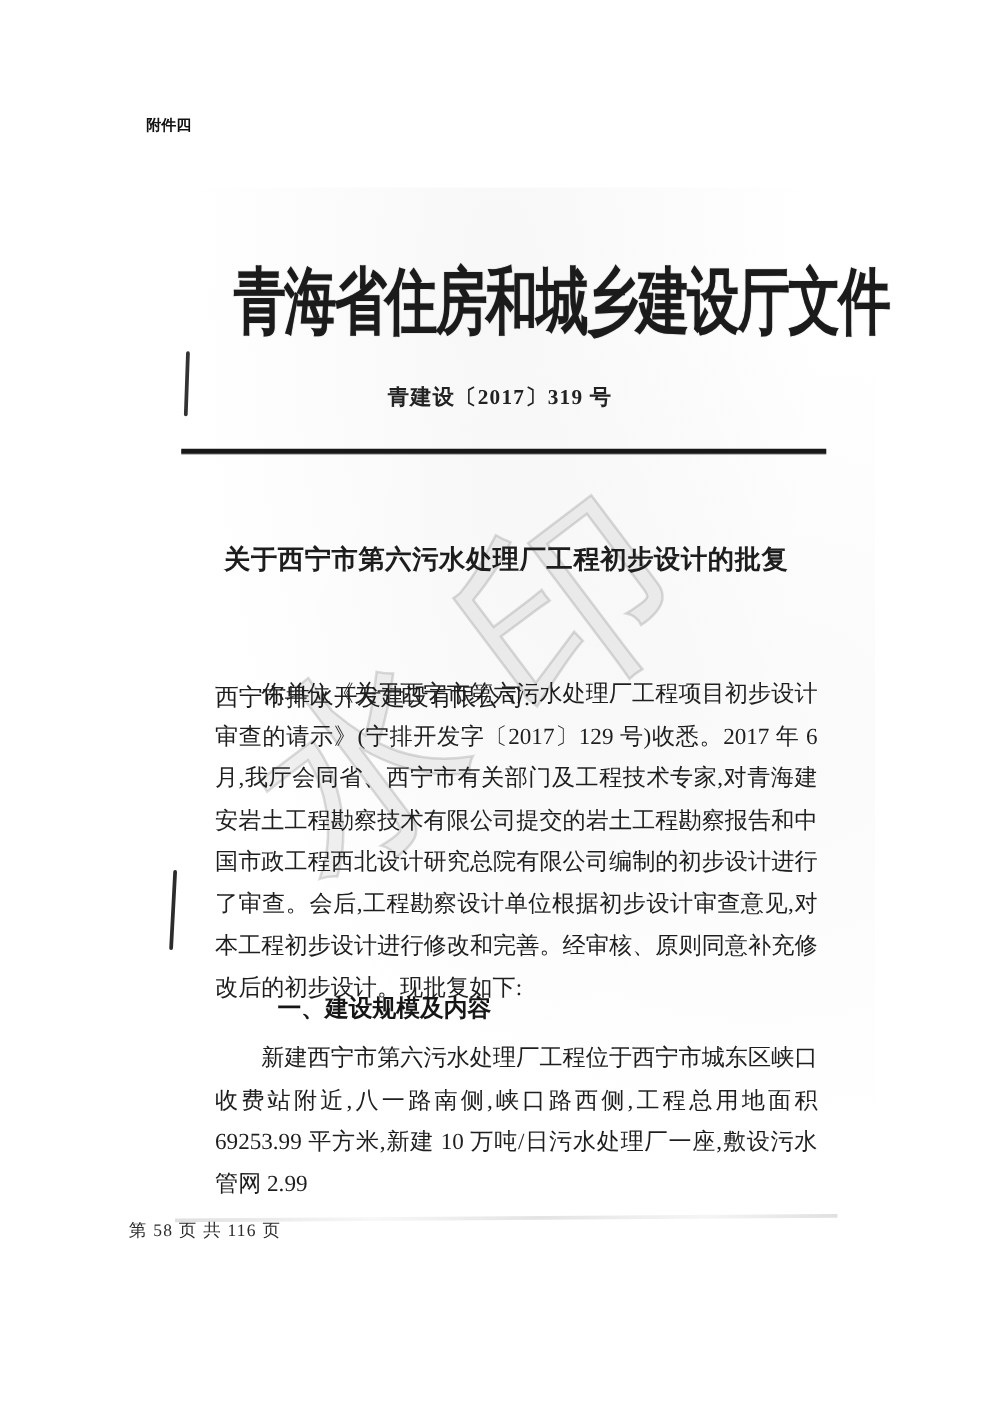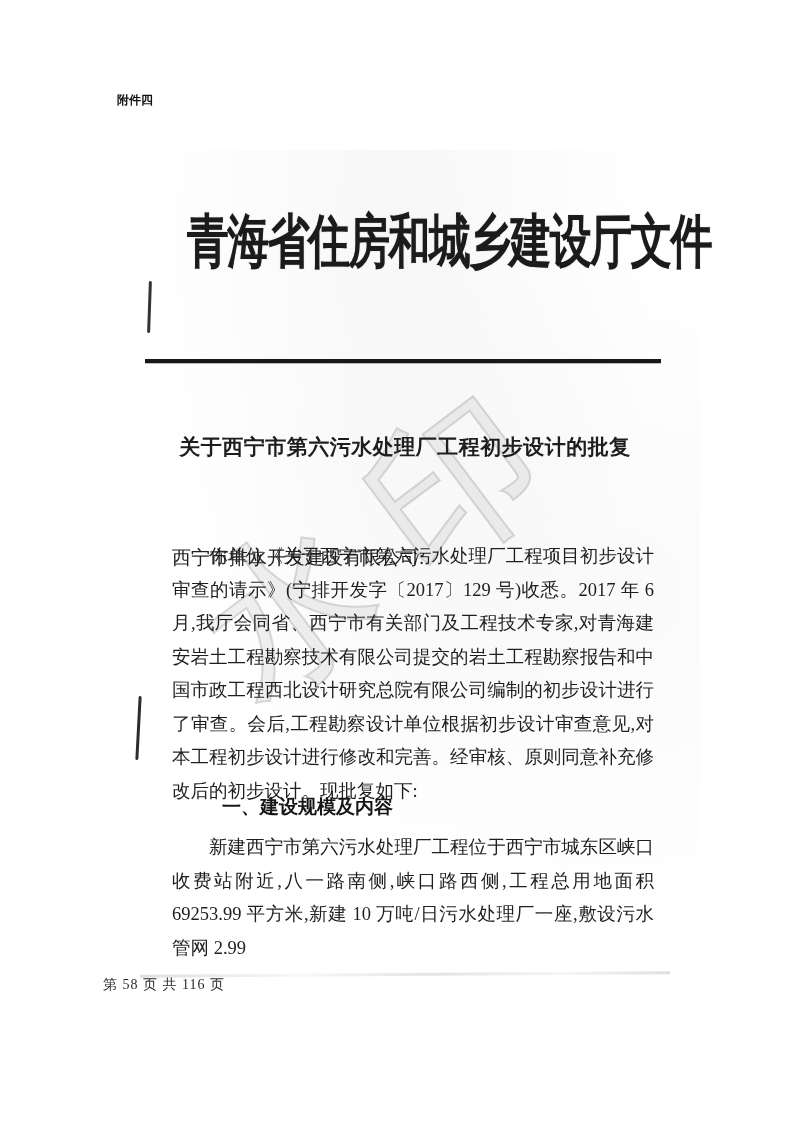--- a/index.html
+++ b/index.html
@@ -173,20 +173,21 @@
 
 <div class="canvas">
   <div class="scan-tint"></div>
 
   <div class="watermark">水印</div>
 
   <div class="attachment">附件四</div>
 
   <div class="letterhead">青海省住房和城乡建设厅文件</div>
 
+  <div class="docnum">青建设〔2017〕319 号</div>
 
   <div class="rule"></div>
 
   <div class="title2">关于西宁市第六污水处理厂工程初步设计的批复</div>
 
   <div class="salutation">西宁市排水开发建设有限公司:</div>
 
   <div class="para p1">你单位《关于西宁市第六污水处理厂工程项目初步设计审查的请示》(宁排开发字〔2017〕129 号)收悉。2017 年 6 月,我厅会同省、西宁市有关部门及工程技术专家,对青海建安岩土工程勘察技术有限公司提交的岩土工程勘察报告和中国市政工程西北设计研究总院有限公司编制的初步设计进行了审查。会后,工程勘察设计单位根据初步设计审查意见,对本工程初步设计进行修改和完善。经审核、原则同意补充修改后的初步设计。现批复如下:</div>
 
   <div class="heading">一、建设规模及内容</div>

